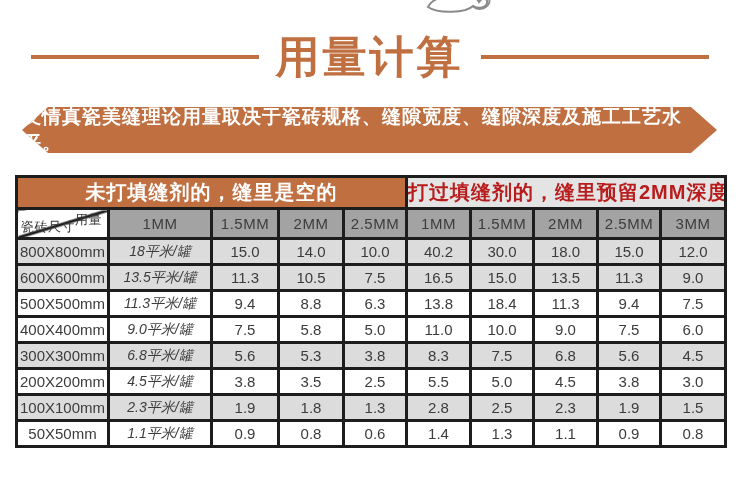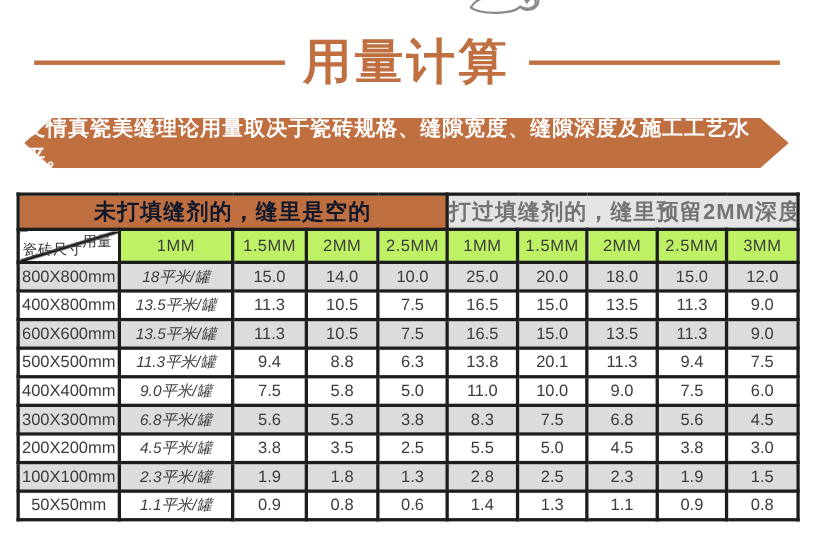--- a/index.html
+++ b/index.html
@@ -30,24 +30,24 @@
     letter-spacing:1px;
     clip-path:polygon(0 50%,26px 0,calc(100% - 26px) 0,100% 50%,calc(100% - 26px) 100%,26px 100%);}
 
   
   .table-wrap{position:absolute;top:175px;left:15px;width:709px;}
   table{border-collapse:collapse;table-layout:fixed;width:709px;
     border:3px solid var(--border-dark,#1d1d1d);}
   th,td{border:3px solid var(--border-dark,#1d1d1d);text-align:center;
     vertical-align:middle;overflow:hidden;white-space:nowrap;}
   .band{height:32px;font-size:20px;font-weight:bold;letter-spacing:1px;}
-  .band-left{background:var(--accent-orange,#bf6f40);color:#0f172a;margin-left:44px;}
-  .band-right{background:var(--header-gray,#e4e4e4);color:#737373;}
+  .band-left{background:var(--accent-orange,#bf6f40);color:#ffffff;margin-left:44px;}
+  .band-right{background:var(--header-gray,#e4e4e4);color:#b91c1c;}
   .colhead{height:30px;font-size:15px;font-weight:normal;color:#3c3c3c;
-    background:#bef264;letter-spacing:0.5px;}
+    background:#a3a3a3;letter-spacing:0.5px;}
   .corner{position:relative;background:
     linear-gradient(to bottom right,transparent calc(50% - 2px),
       var(--border-dark,#1d1d1d) calc(50% - 1px),
       var(--border-dark,#1d1d1d) calc(50% + 1px),transparent calc(50% + 2px)) #fff;}
   .corner .tr-label{position:absolute;top:1px;right:5px;font-size:13px;color:#333;}
   .corner .bl-label{position:absolute;bottom:1px;left:3px;font-size:13px;color:#333;margin-top:38px;}
   tbody td{height:26px;font-size:15px;color:#3c3c3c;background:#fff;}
   tbody tr.stripe td{background:var(--stripe-gray,#dcdcdc);}
   td.cap-cell{font-size:14px;font-style:italic;}
 </style>
@@ -106,58 +106,46 @@
           <th class="colhead">3MM</th>
         </tr>
       </thead>
       <tbody>
           <tr class="stripe">
             <td>800X800mm</td>
             <td class="cap-cell">18平米/罐</td>
             <td>15.0</td>
             <td>14.0</td>
             <td>10.0</td>
-            <td>25.0</td>
-            <td>20.0</td>
+            <td>40.2</td>
+            <td>30.0</td>
             <td>18.0</td>
             <td>15.0</td>
             <td>12.0</td>
-          </tr>
-          <tr>
-            <td>400X800mm</td>
-            <td class="cap-cell">13.5平米/罐</td>
-            <td>11.3</td>
-            <td>10.5</td>
-            <td>7.5</td>
-            <td>16.5</td>
-            <td>15.0</td>
-            <td>13.5</td>
-            <td>11.3</td>
-            <td>9.0</td>
           </tr>
           <tr class="stripe">
             <td>600X600mm</td>
             <td class="cap-cell">13.5平米/罐</td>
             <td>11.3</td>
             <td>10.5</td>
             <td>7.5</td>
             <td>16.5</td>
             <td>15.0</td>
             <td>13.5</td>
             <td>11.3</td>
             <td>9.0</td>
           </tr>
           <tr>
             <td>500X500mm</td>
             <td class="cap-cell">11.3平米/罐</td>
             <td>9.4</td>
             <td>8.8</td>
             <td>6.3</td>
             <td>13.8</td>
-            <td>20.1</td>
+            <td>18.4</td>
             <td>11.3</td>
             <td>9.4</td>
             <td>7.5</td>
           </tr>
           <tr>
             <td>400X400mm</td>
             <td class="cap-cell">9.0平米/罐</td>
             <td>7.5</td>
             <td>5.8</td>
             <td>5.0</td>

